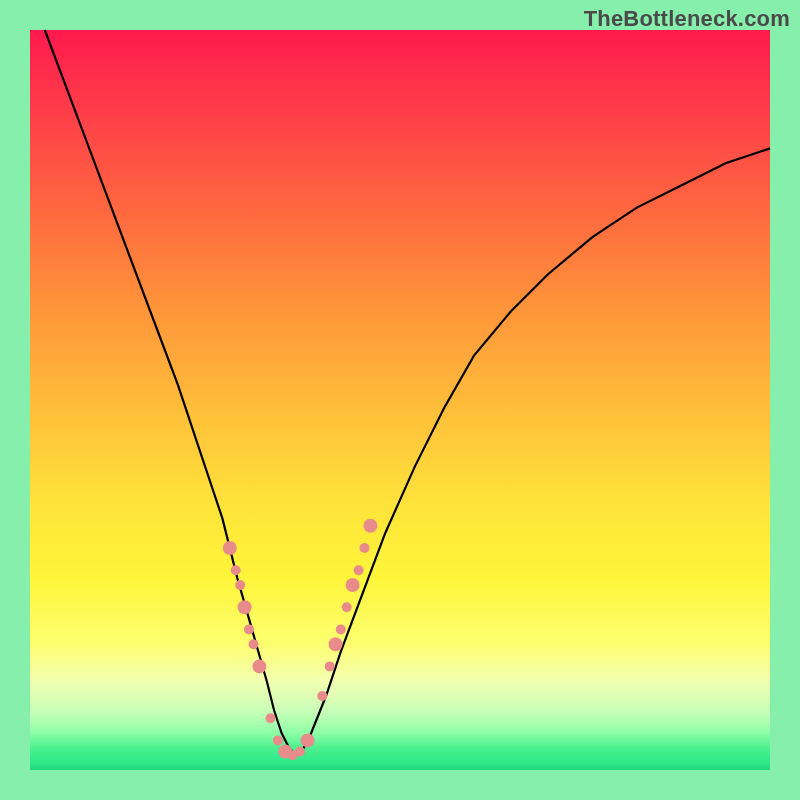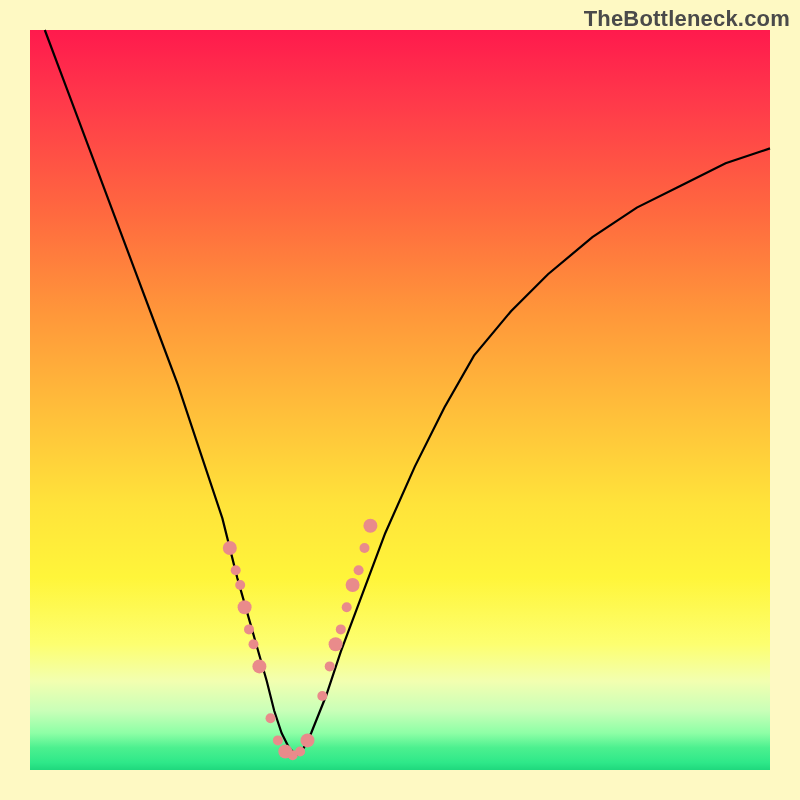--- a/index.html
+++ b/index.html
@@ -8,21 +8,21 @@
     width: 800px;
     height: 800px;
     background: #000;
     font-family: Arial, Helvetica, sans-serif;
     overflow: hidden;
   }
   .frame {
     position: relative;
     width: 800px;
     height: 800px;
-    background: #fef9c3;
+    background: #86efac;
   }
   .watermark {
     position: absolute;
     top: 6px;
     right: 10px;
     color: #4a4a4a;
     font-size: 22px;
     font-weight: 600;
     letter-spacing: 0.2px;
     z-index: 5;

